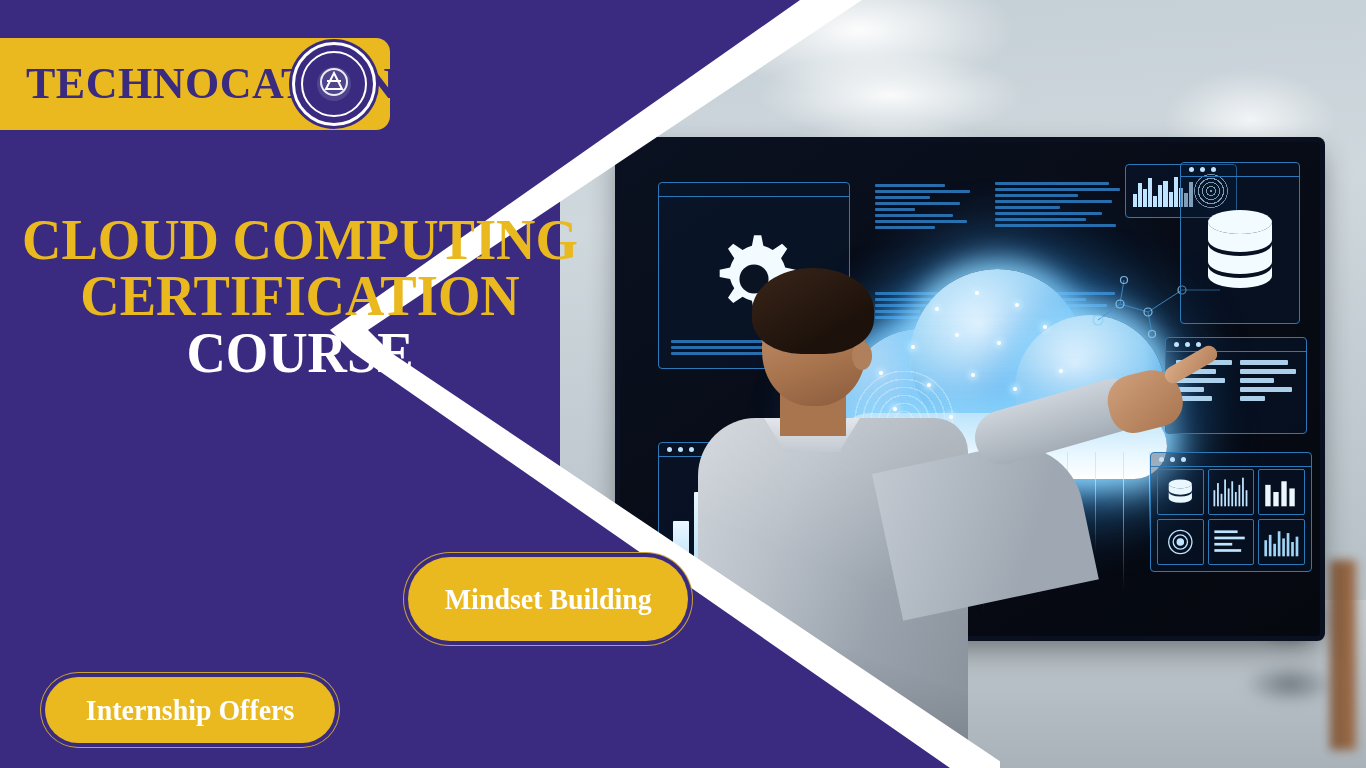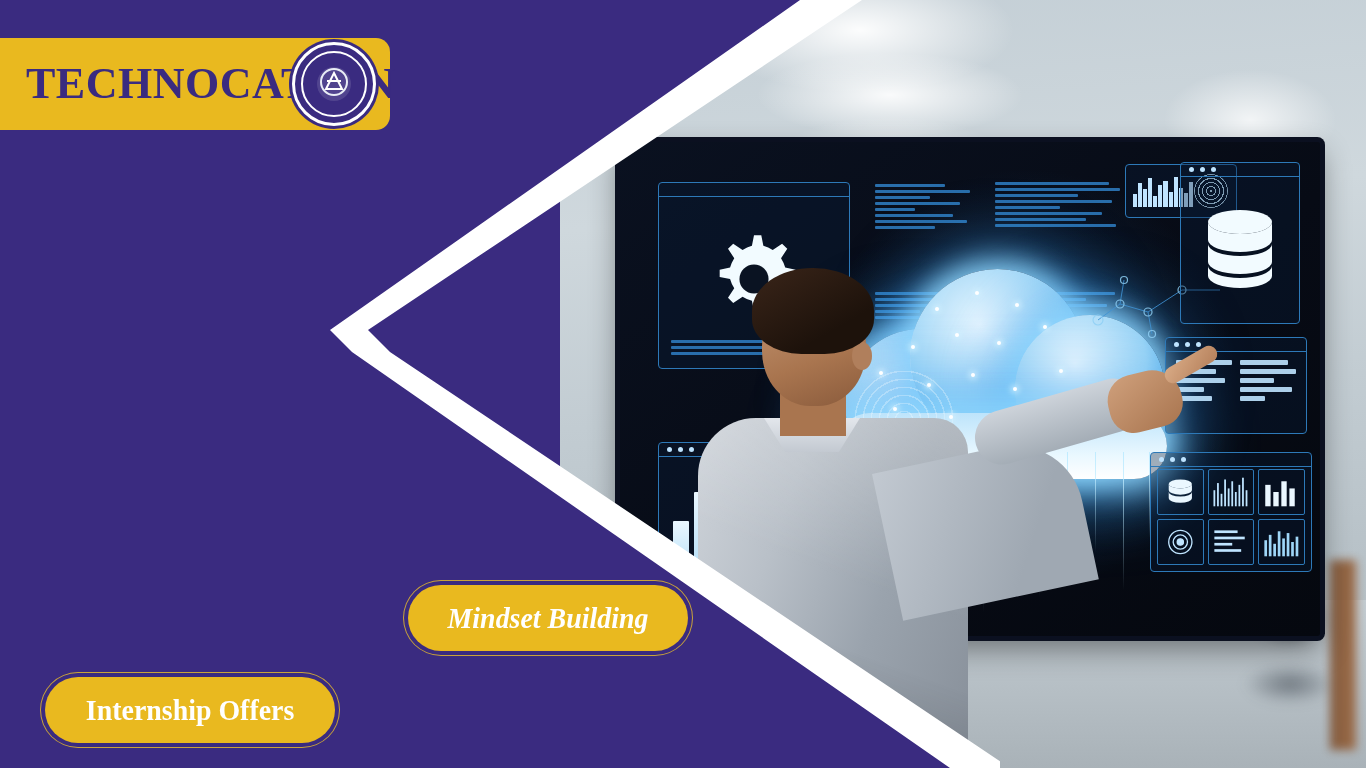--- a/index.html
+++ b/index.html
@@ -155,21 +155,21 @@
   .notch{position:absolute;top:50%;transform:translateY(-50%);width:34px;height:26px;background:#3a2b80;}
   .notch.left{left:-1px;clip-path:polygon(0 0,100% 50%,0 100%);}
   .notch.right{right:-1px;clip-path:polygon(100% 0,0 50%,100% 100%);}
 
   
   .pill{position:absolute;background:#e9b91f;border-radius:999px;
         display:flex;align-items:center;justify-content:center;
         font-family:"Liberation Serif",serif;font-weight:bold;color:#ffffff;
         box-shadow:0 0 0 4px #3a2b80, 0 0 0 5px #c9a33a;}
   .p1{left:45px;top:583px;width:290px;height:66px;font-size:30px;}
-  .p2{left:408px;top:585px;width:280px;height:66px;font-size:30px;font-style:italic;}
+  .p2{left:408px;top:557px;width:280px;height:84px;font-size:30px;}
   .p3{left:45px;top:677px;width:290px;height:66px;font-size:30px;}
   .p4{left:408px;top:677px;width:280px;height:66px;font-size:30px;}
   .pill span{transform:scaleX(.93);white-space:nowrap;}
 </style>
 </head>
 <body>
 
 <div id="banner">
 
   <div class="photo">
@@ -471,20 +471,25 @@
       <div class="emblem-ring"></div>
       <svg class="emblem-mark" viewBox="0 0 40 40">
         <circle cx="20" cy="20" r="17" fill="#ffffff" opacity="0.12"></circle>
         <circle cx="20" cy="18" r="13" fill="none" stroke="#e8ecf5" stroke-width="2"></circle>
         <path d="M20 9 L28 25 L12 25 Z" fill="none" stroke="#ffffff" stroke-width="2"></path>
         <path d="M13 17 L27 17" stroke="#ffffff" stroke-width="2"></path>
       </svg>
     </div>
   </div>
 
+  <div class="headline">
+    <div class="h-line l1">CLOUD COMPUTING</div>
+    <div class="h-line l2">CERTIFICATION</div>
+    <div class="h-line l3">COURSE</div>
+  </div>
 
 
   <div class="pill p2">
     <span>Mindset Building</span>
   </div>
   <div class="pill p3">
     <span>Internship Offers</span>
   </div>
 
 </div>

